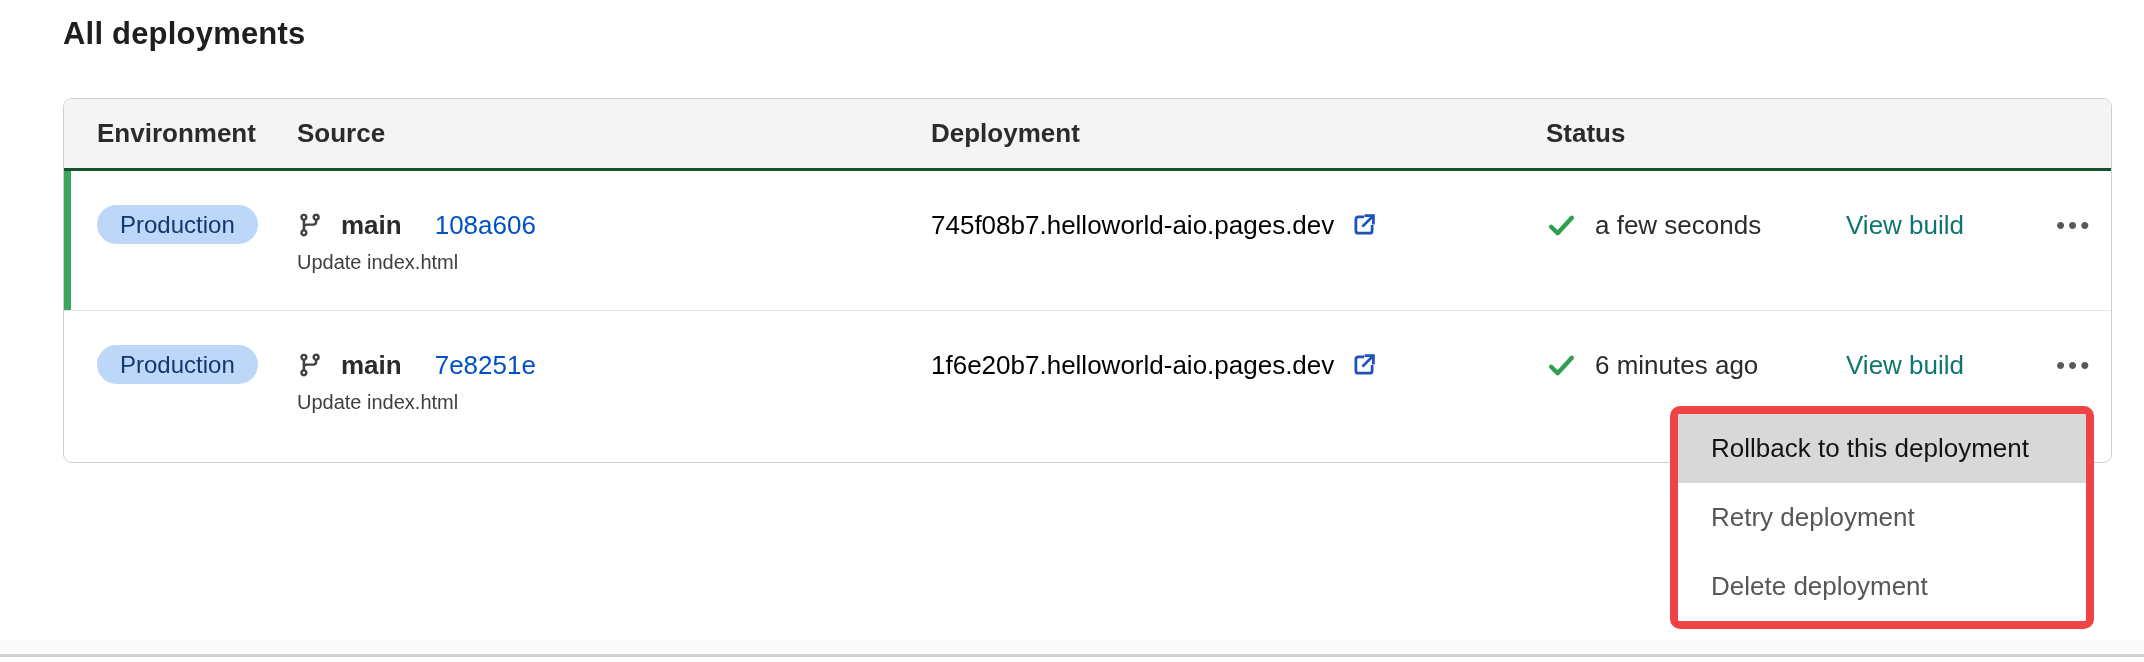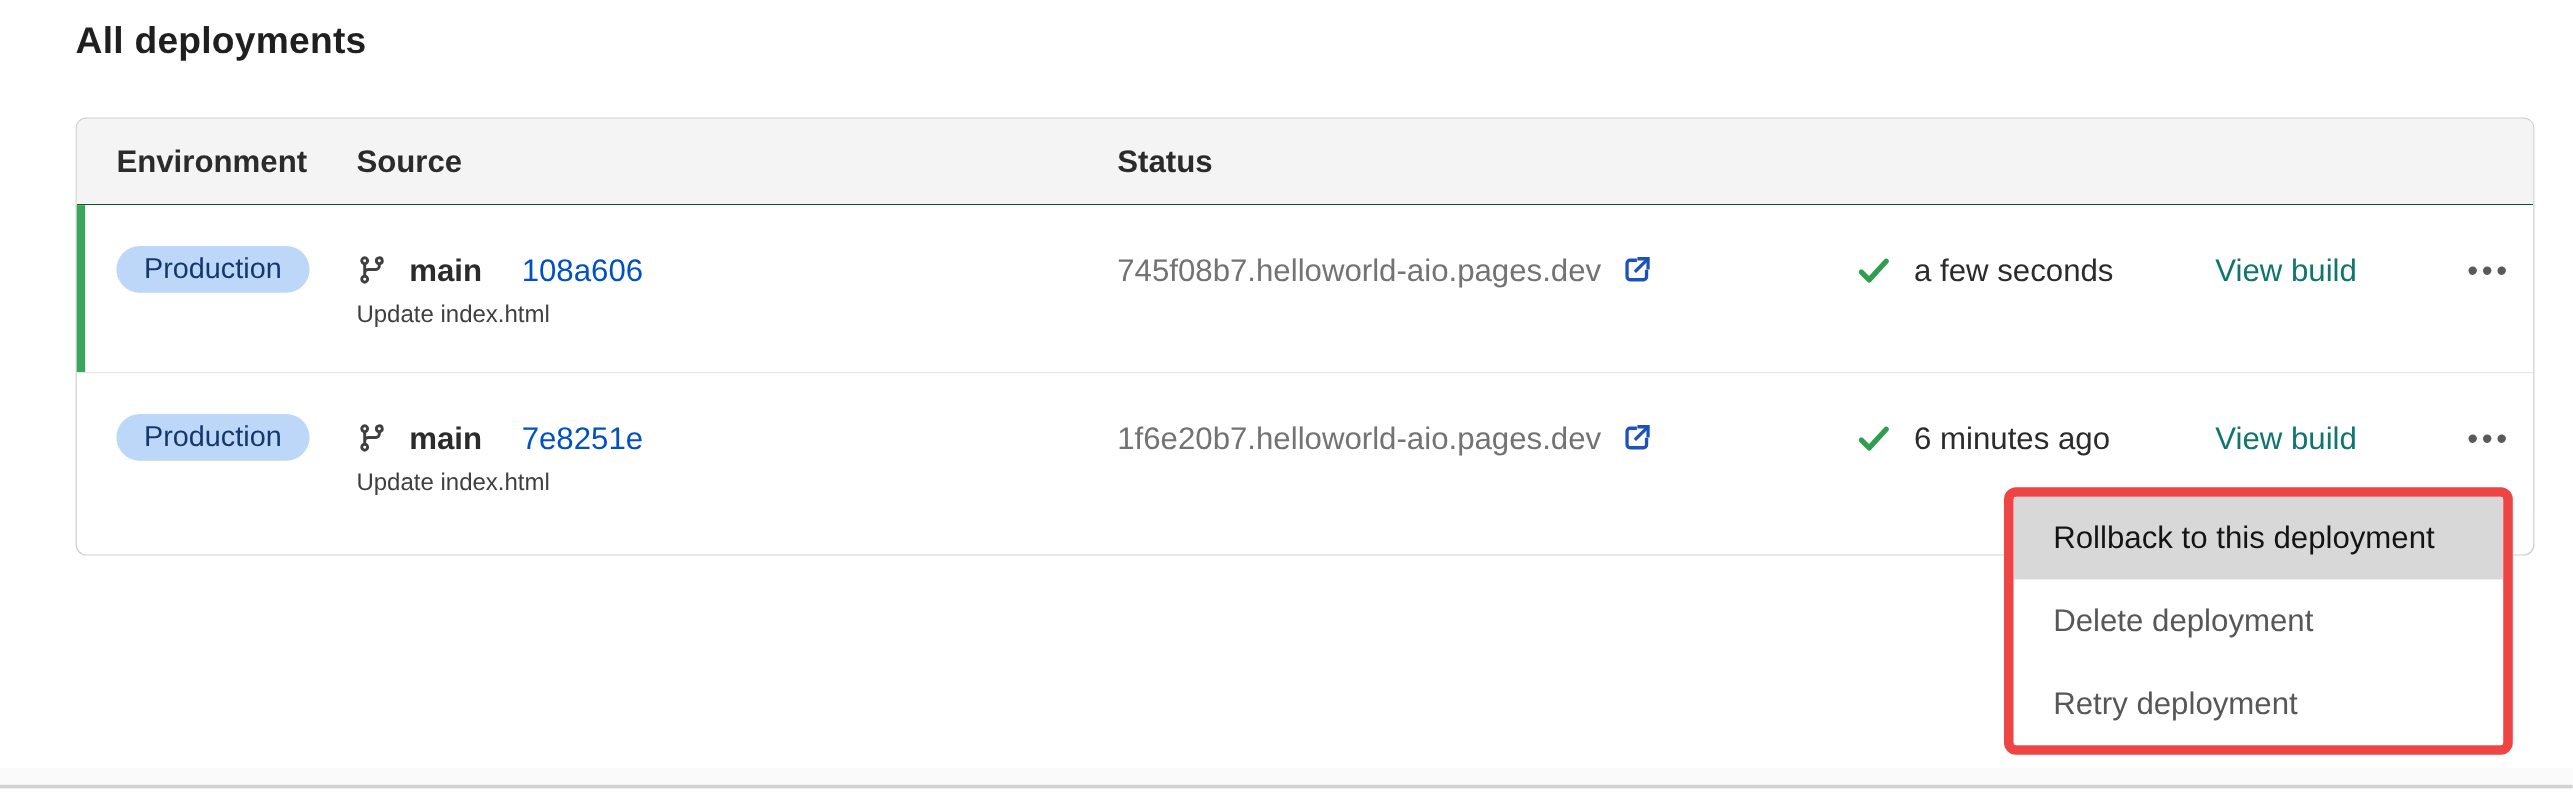--- a/index.html
+++ b/index.html
@@ -28,21 +28,21 @@
     border-radius: 9px;
     background: #ffffff;
   }
   .thead {
     display: grid;
     grid-template-columns: 200px 634px 615px 300px 190px 1fr;
     padding-left: 33px;
     height: 72px;
     align-items: center;
     background: #f4f4f4;
-    border-bottom: 1px solid #14532d;
+    border-bottom: 3px solid #14532d;
     border-radius: 8px 8px 0 0;
     font-size: 26px;
     font-weight: 600;
     color: #2b2b2b;
   }
   .trow {
     position: relative;
     display: grid;
     grid-template-columns: 200px 634px 615px 300px 190px 1fr;
     padding-left: 33px;
@@ -78,21 +78,21 @@
     cursor: pointer;
   }
   .commit-msg {
     margin-top: -2px;
     height: 38px;
     display: flex; align-items: center;
     font-size: 20px;
     color: #3f3f3f;
   }
   
-  .deploy-url { color: #737373; }
+  .deploy-url { color: #000000; }
   .ext-link { margin-left: 15px; display: inline-flex; cursor: pointer; }
   
   .status-time { margin-left: 18px; color: #2b2b2b; }
   
   .view-build { color: #0f766e; text-decoration: none; cursor: pointer; }
   
   .menu-trigger {
     background: none; border: none;
     font-size: 26px;
     letter-spacing: 3px;
@@ -142,20 +142,21 @@
 </style>
 </head>
 <body>
 
 <h1 class="page-title">All deployments</h1>
 
 <div class="deploy-table">
   <div class="thead">
     <div>Environment</div>
     <div>Source</div>
+    <div>Deployment</div>
     <div>Status</div>
     <div></div>
       <div></div>
   </div>
 
   <div class="trow first">
     <div class="current-indicator"></div>
     <div class="cell">
       <span class="badge">Production</span>
     </div>
@@ -251,17 +252,17 @@
     <div class="cell actions">
       <div class="line">
         <button class="menu-trigger">•••</button>
       </div>
     </div>
   </div>
 </div>
 
 <div class="context-menu">
   <div class="menu-item highlighted">Rollback to this deployment</div>
+  <div class="menu-item">Retry deployment</div>
   <div class="menu-item">Delete deployment</div>
-  <div class="menu-item">Retry deployment</div>
 </div>
 
 <div class="bottom-strip"></div>
 
 </body></html>

